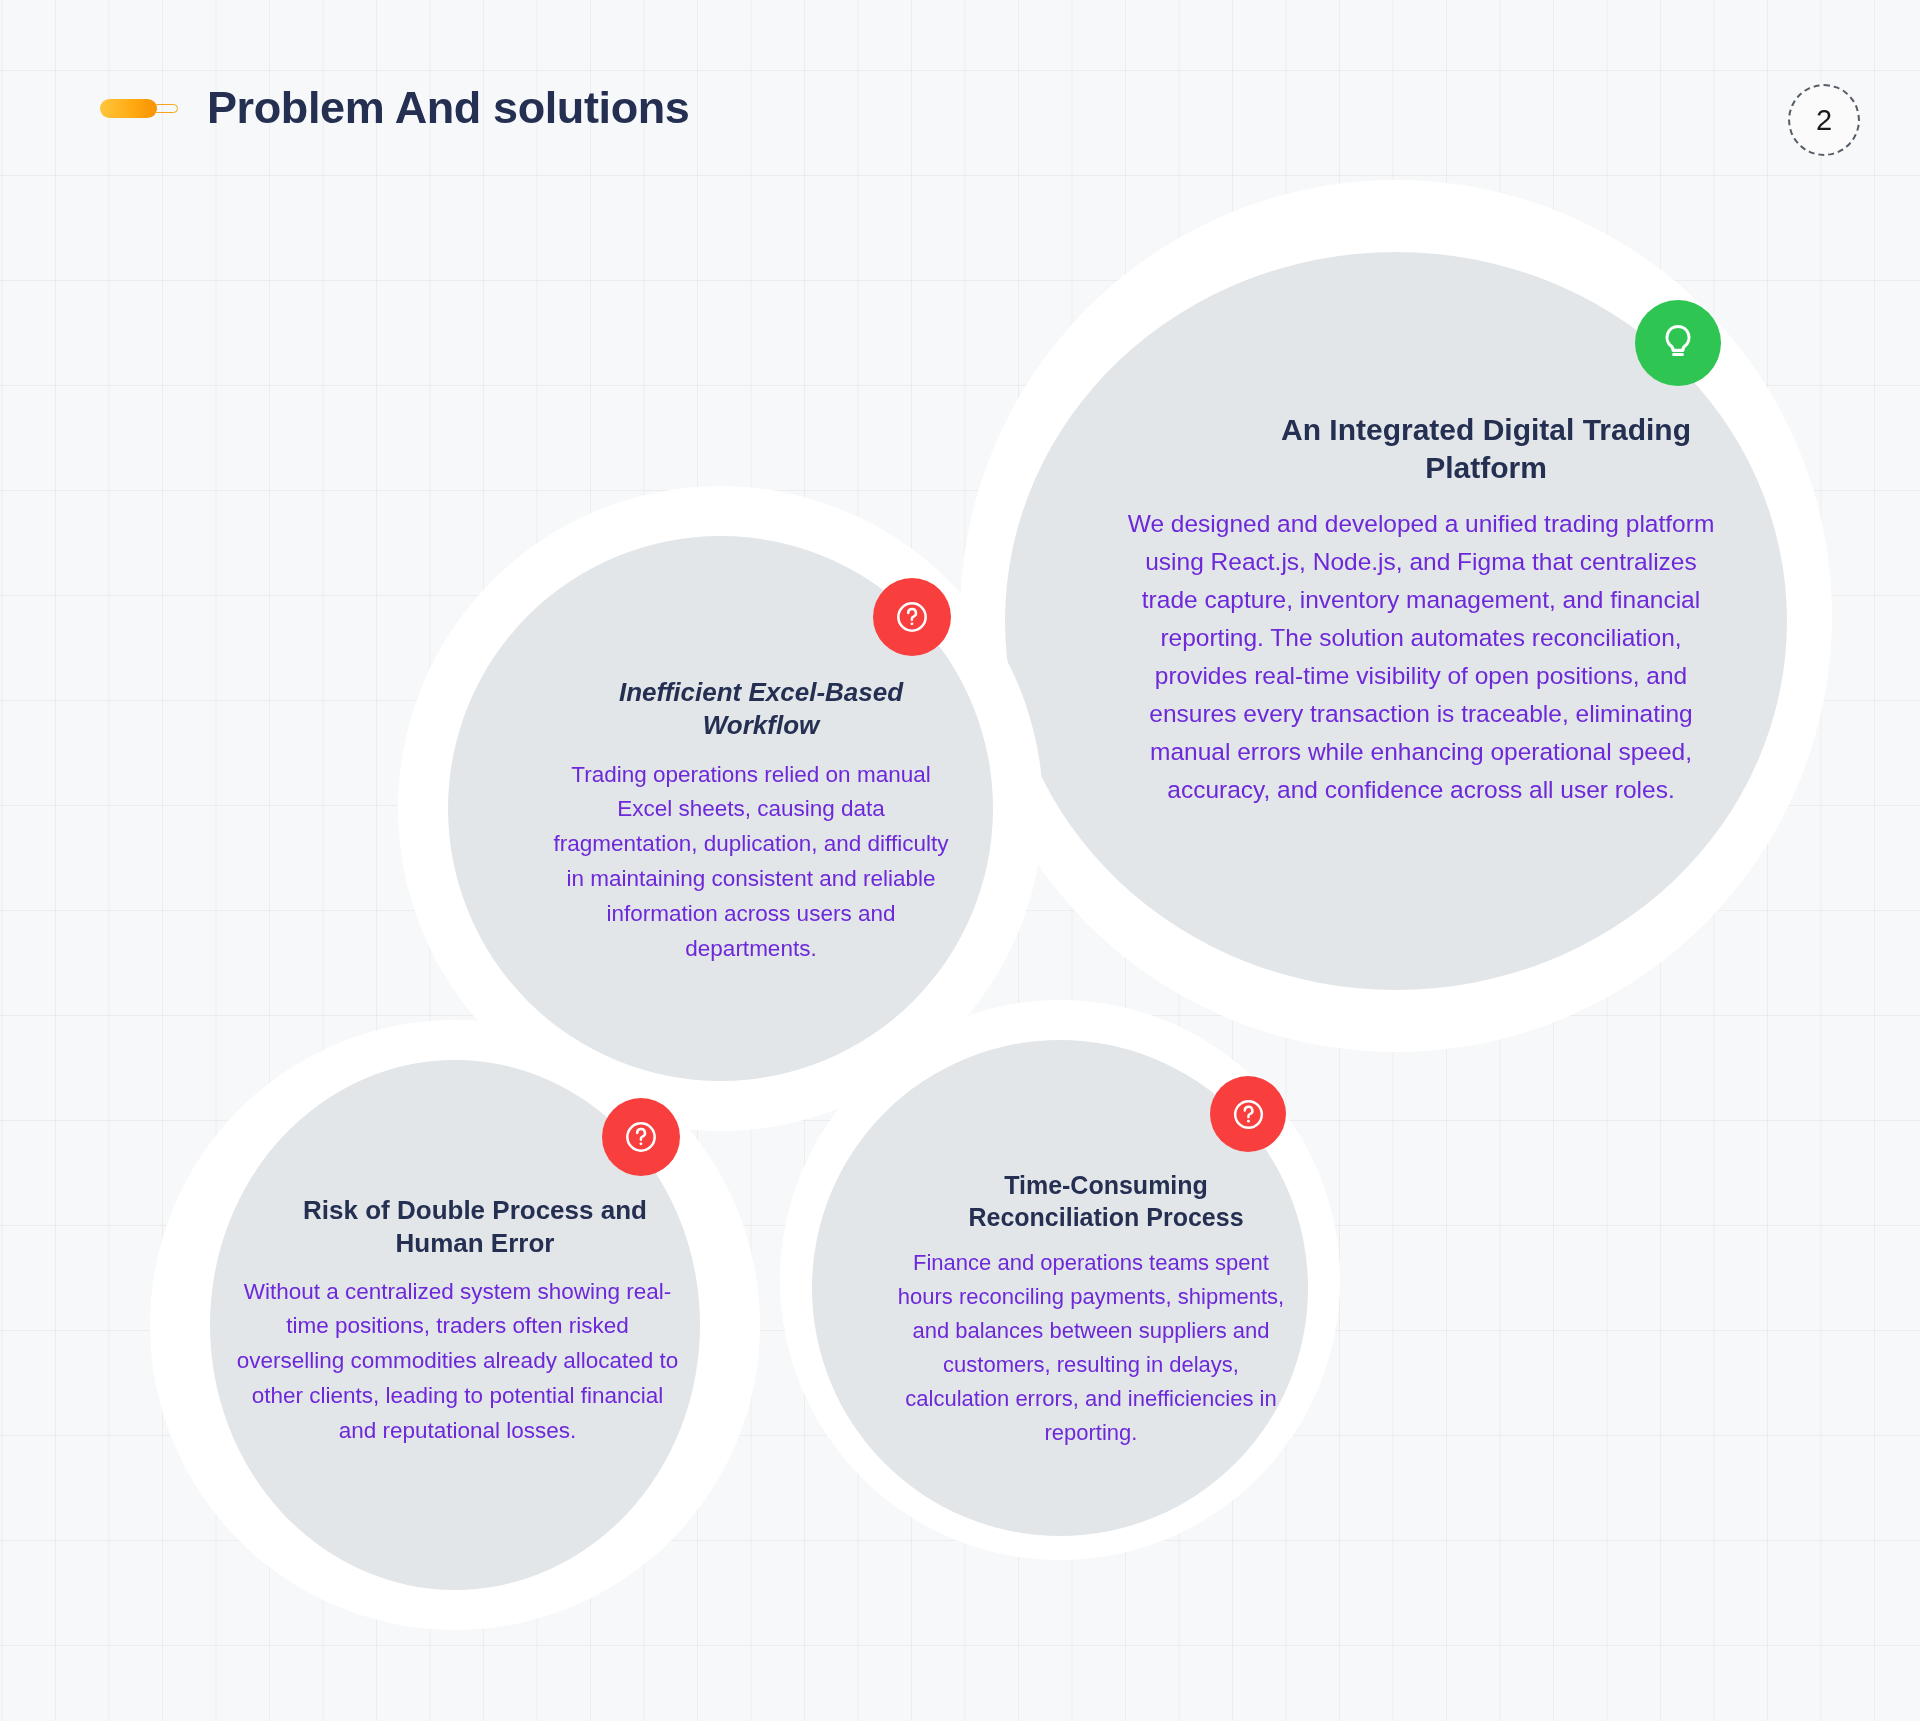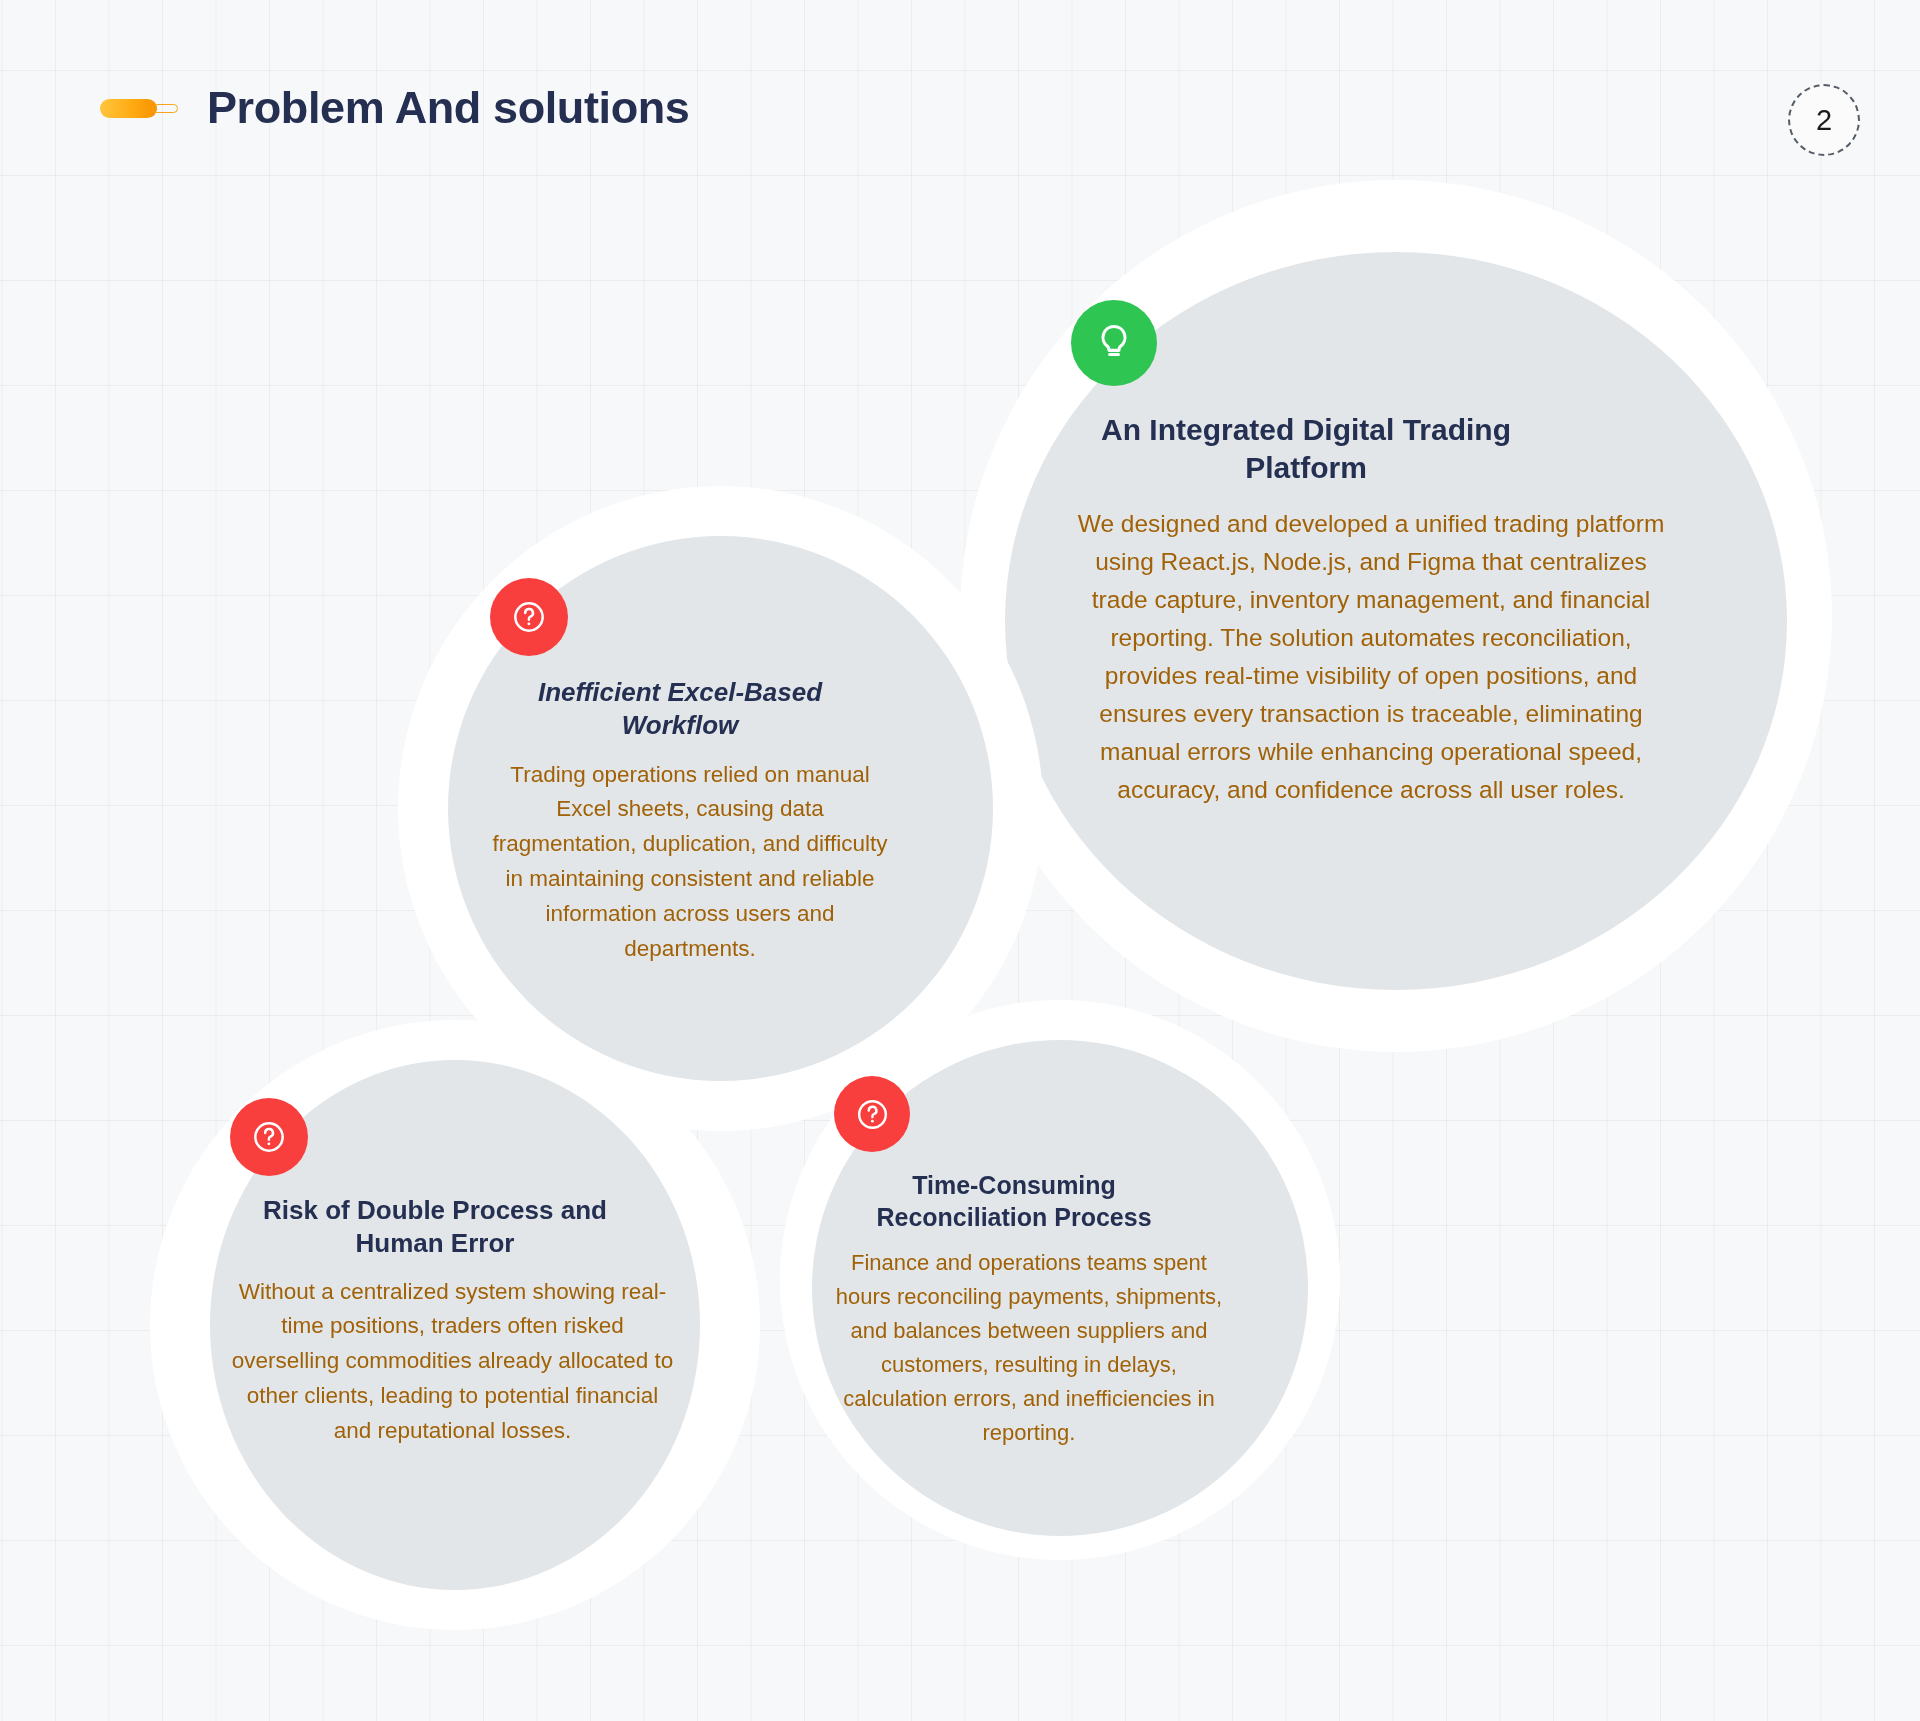--- a/index.html
+++ b/index.html
@@ -60,37 +60,37 @@
   #stage { position:absolute; inset:0; }
 
   .bubble { position:absolute; border-radius:50%; }
   .bubble .halo {
     position:absolute; inset:0; border-radius:50%;
     background:#ffffff;
   }
   .bubble .disc {
     position:absolute; border-radius:50%;
     background:#e2e6e9;
-    display:flex; flex-direction:column; align-items:flex-start;
+    display:flex; flex-direction:column; align-items:flex-end;
     text-align:center;
   }
 
   .badge-icon {
     border-radius:50%;
     display:flex; align-items:center; justify-content:center;
     flex:0 0 auto;
   }
   .badge-problem { background:#f93e3e; }
   .badge-solution { background:#2ec552; }
 
   .card-title {
     font-weight:700; color:#242f51; line-height:1.28;
   }
   .card-body {
-    color:#a16207; line-height:1.55; font-weight:400;
+    color:#6d28d9; line-height:1.55; font-weight:400;
   }
 
   
   #bubble-solution { left:960px; top:180px; width:872px; height:872px; z-index:10; }
   #bubble-solution .disc { left:45px; top:72px; width:782px; height:738px; padding:45px 66px 0; }
   #bubble-solution .badge-icon { width:86px; height:86px; margin-top:3px; }
   #bubble-solution .card-title { font-size:30px; margin-top:25px; width:470px; }
   #bubble-solution .card-body { font-size:24.5px; margin-top:17px; width:600px; }
 
   

